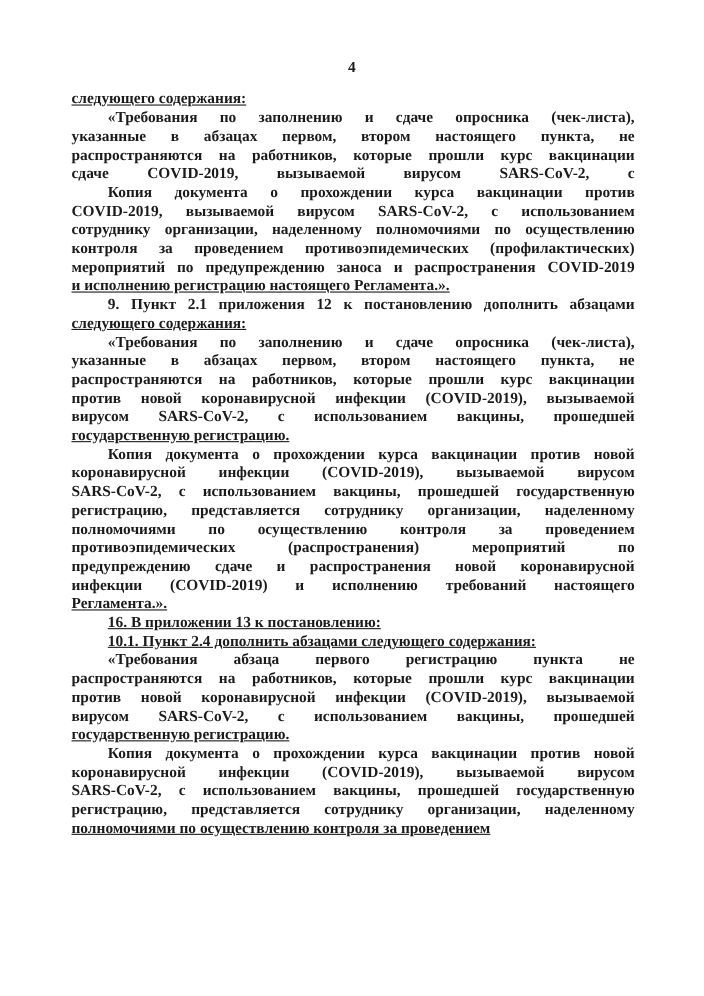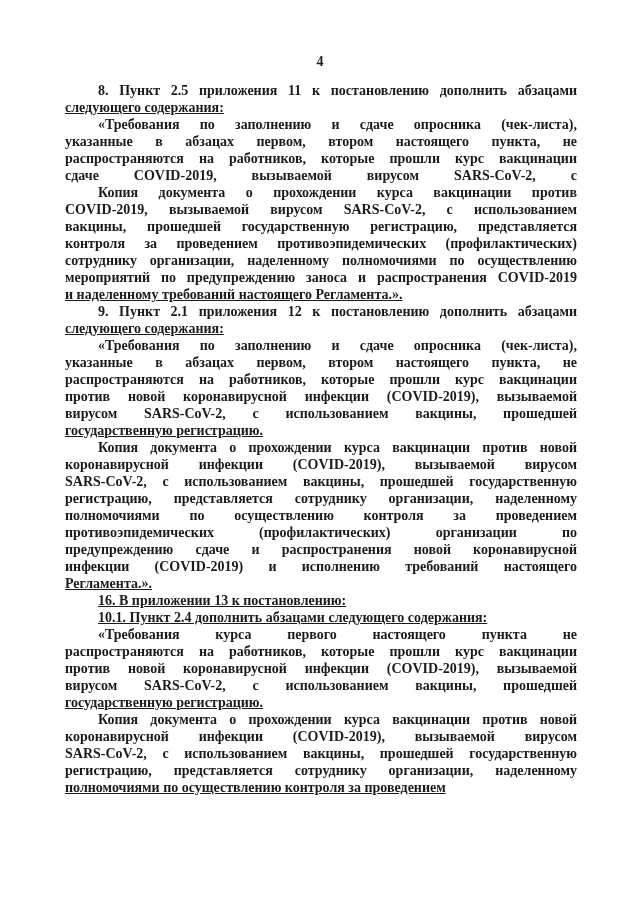--- a/index.html
+++ b/index.html
@@ -52,69 +52,67 @@
     text-decoration: underline;
   }
 </style>
 </head>
 <body>
 
 <div class="page">
   <div class="page-number">4</div>
   <div class="text-block">
       <div class="para">
-        <div class="ln first">8. Пункт 2.5 приложения 11 к постановлению дополнить абзацами</div>
         <div class="ln last">следующего содержания:</div>
       </div>
       <div class="para">
         <div class="ln first">«Требования по заполнению и сдаче опросника (чек-листа),</div>
         <div class="ln">указанные в абзацах первом, втором настоящего пункта, не</div>
         <div class="ln">распространяются на работников, которые прошли курс вакцинации</div>
         <div class="ln">сдаче COVID-2019, вызываемой вирусом SARS-CoV-2, с</div>
       </div>
       <div class="para">
         <div class="ln first">Копия документа о прохождении курса вакцинации против</div>
         <div class="ln">COVID-2019, вызываемой вирусом SARS-CoV-2, с использованием</div>
-        <div class="ln">вакцины, прошедшей государственную регистрацию, представляется</div>
+        <div class="ln">сотруднику организации, наделенному полномочиями по осуществлению</div>
         <div class="ln">контроля за проведением противоэпидемических (профилактических)</div>
-        <div class="ln">сотруднику организации, наделенному полномочиями по осуществлению</div>
         <div class="ln">мероприятий по предупреждению заноса и распространения COVID-2019</div>
-        <div class="ln last">и наделенному требований настоящего Регламента.».</div>
+        <div class="ln last">и исполнению регистрацию настоящего Регламента.».</div>
       </div>
       <div class="para">
         <div class="ln first">9. Пункт 2.1 приложения 12 к постановлению дополнить абзацами</div>
         <div class="ln last">следующего содержания:</div>
       </div>
       <div class="para">
         <div class="ln first">«Требования по заполнению и сдаче опросника (чек-листа),</div>
         <div class="ln">указанные в абзацах первом, втором настоящего пункта, не</div>
         <div class="ln">распространяются на работников, которые прошли курс вакцинации</div>
         <div class="ln">против новой коронавирусной инфекции (COVID-2019), вызываемой</div>
         <div class="ln">вирусом SARS-CoV-2, с использованием вакцины, прошедшей</div>
         <div class="ln last">государственную регистрацию.</div>
       </div>
       <div class="para">
         <div class="ln first">Копия документа о прохождении курса вакцинации против новой</div>
         <div class="ln">коронавирусной инфекции (COVID-2019), вызываемой вирусом</div>
         <div class="ln">SARS-CoV-2, с использованием вакцины, прошедшей государственную</div>
         <div class="ln">регистрацию, представляется сотруднику организации, наделенному</div>
         <div class="ln">полномочиями по осуществлению контроля за проведением</div>
-        <div class="ln">противоэпидемических (профилактических) организации по</div>
+        <div class="ln">противоэпидемических (распространения) мероприятий по</div>
         <div class="ln">предупреждению сдаче и распространения новой коронавирусной</div>
         <div class="ln">инфекции (COVID-2019) и исполнению требований настоящего</div>
         <div class="ln last">Регламента.».</div>
       </div>
       <div class="para">
         <div class="ln first last">16. В приложении 13 к постановлению:</div>
       </div>
       <div class="para">
         <div class="ln first last">10.1. Пункт 2.4 дополнить абзацами следующего содержания:</div>
       </div>
       <div class="para">
-        <div class="ln first">«Требования курса первого настоящего пункта не</div>
+        <div class="ln first">«Требования абзаца первого регистрацию пункта не</div>
         <div class="ln">распространяются на работников, которые прошли курс вакцинации</div>
         <div class="ln">против новой коронавирусной инфекции (COVID-2019), вызываемой</div>
         <div class="ln">вирусом SARS-CoV-2, с использованием вакцины, прошедшей</div>
         <div class="ln last">государственную регистрацию.</div>
       </div>
       <div class="para">
         <div class="ln first">Копия документа о прохождении курса вакцинации против новой</div>
         <div class="ln">коронавирусной инфекции (COVID-2019), вызываемой вирусом</div>
         <div class="ln">SARS-CoV-2, с использованием вакцины, прошедшей государственную</div>
         <div class="ln">регистрацию, представляется сотруднику организации, наделенному</div>

